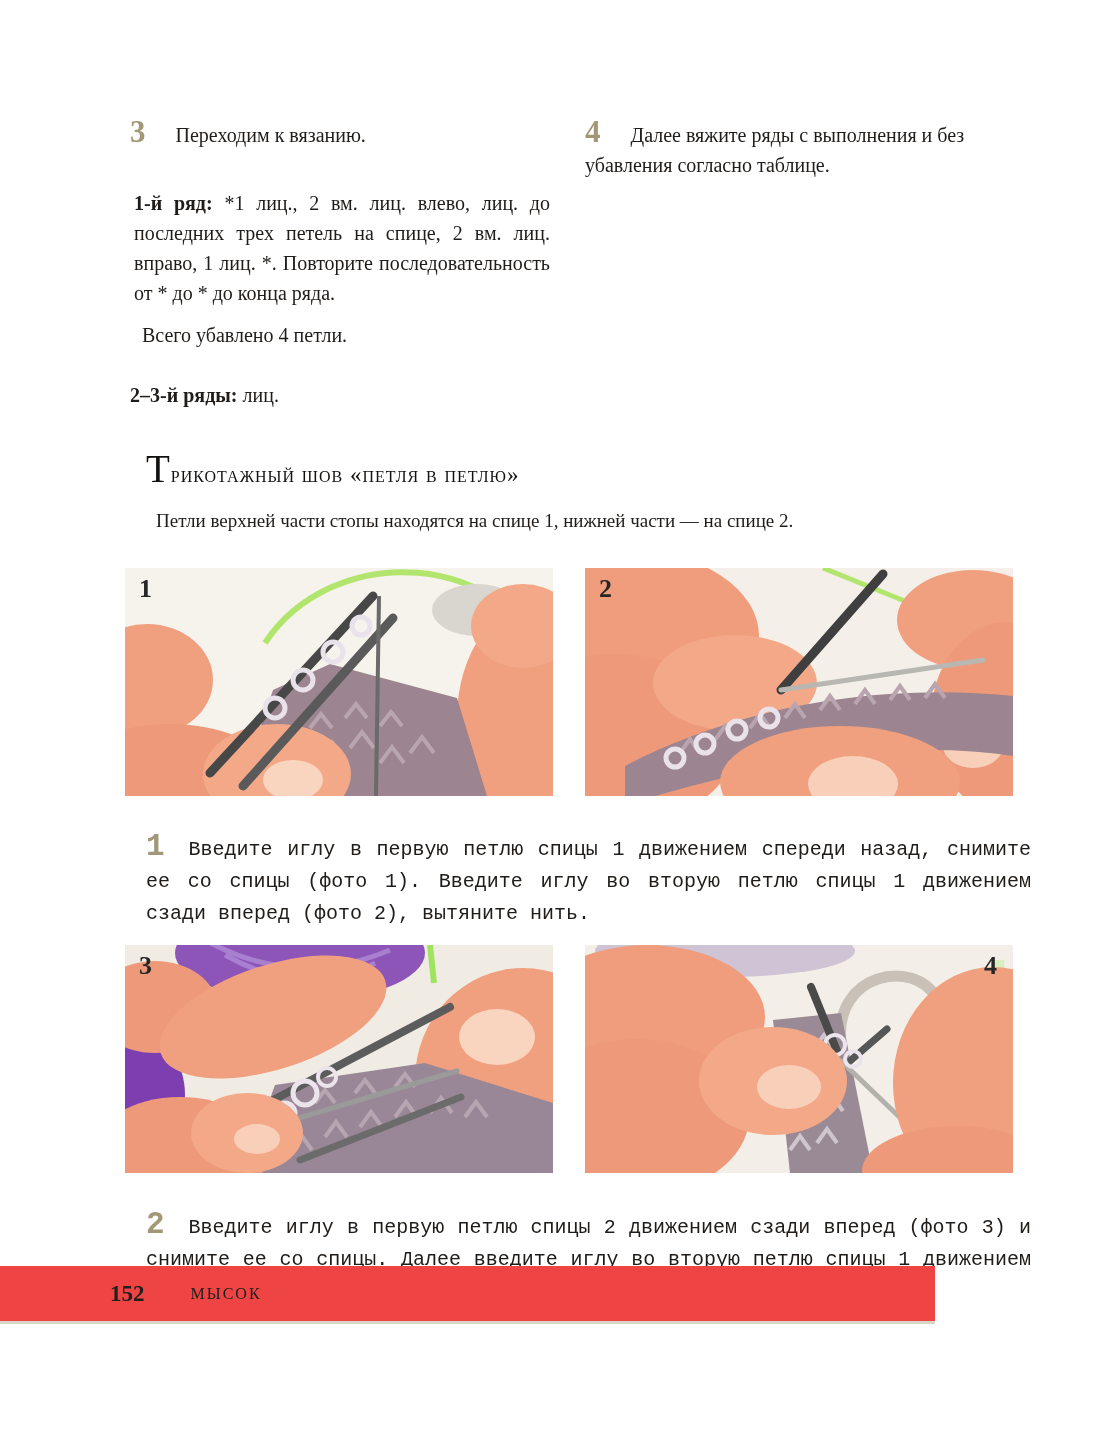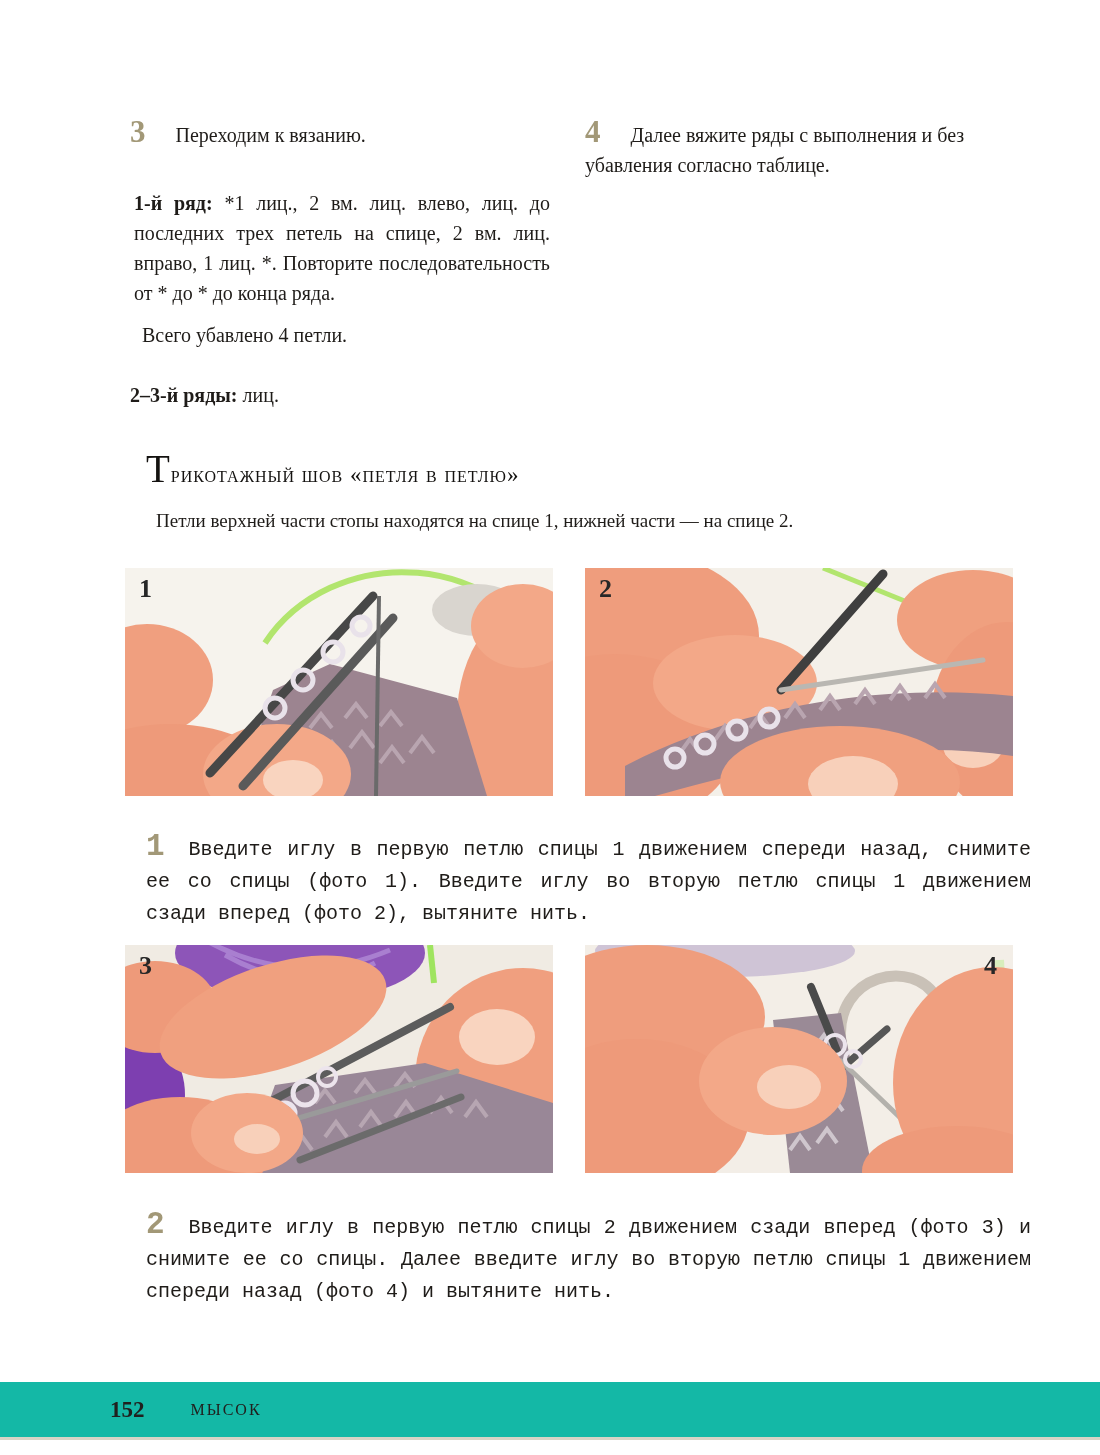--- a/index.html
+++ b/index.html
@@ -56,22 +56,22 @@
     font-size:20px;line-height:32px;text-align:justify;margin:16px;font-family:Liberation Mono, monospace;
   }
   #bstep-1{top:818px;}
   #bstep-2{top:1196px;}
   .bstep-num{
     font-size:31px;font-weight:bold;line-height:20px;
     color:#a29877;margin-right:24px;vertical-align:baseline;
   }
   
   .footer{
-    position:absolute;left:0;top:1382px;width:1100px;height:55px;
-    background:#14b8a6;border-bottom:3px solid #d8d4c6;
+    position:absolute;left:0;top:1266px;width:935px;height:55px;
+    background:#ef4444;border-bottom:3px solid #d8d4c6;
     display:flex;align-items:center;
   }
   .footer .pagenum{
     margin-left:110px;font-size:23px;font-weight:bold;color:#20201e;
   }
   .footer .chapter{
     margin-left:46px;font-size:16px;letter-spacing:2px;color:#20201e;
   }
 </style>
 </head>

